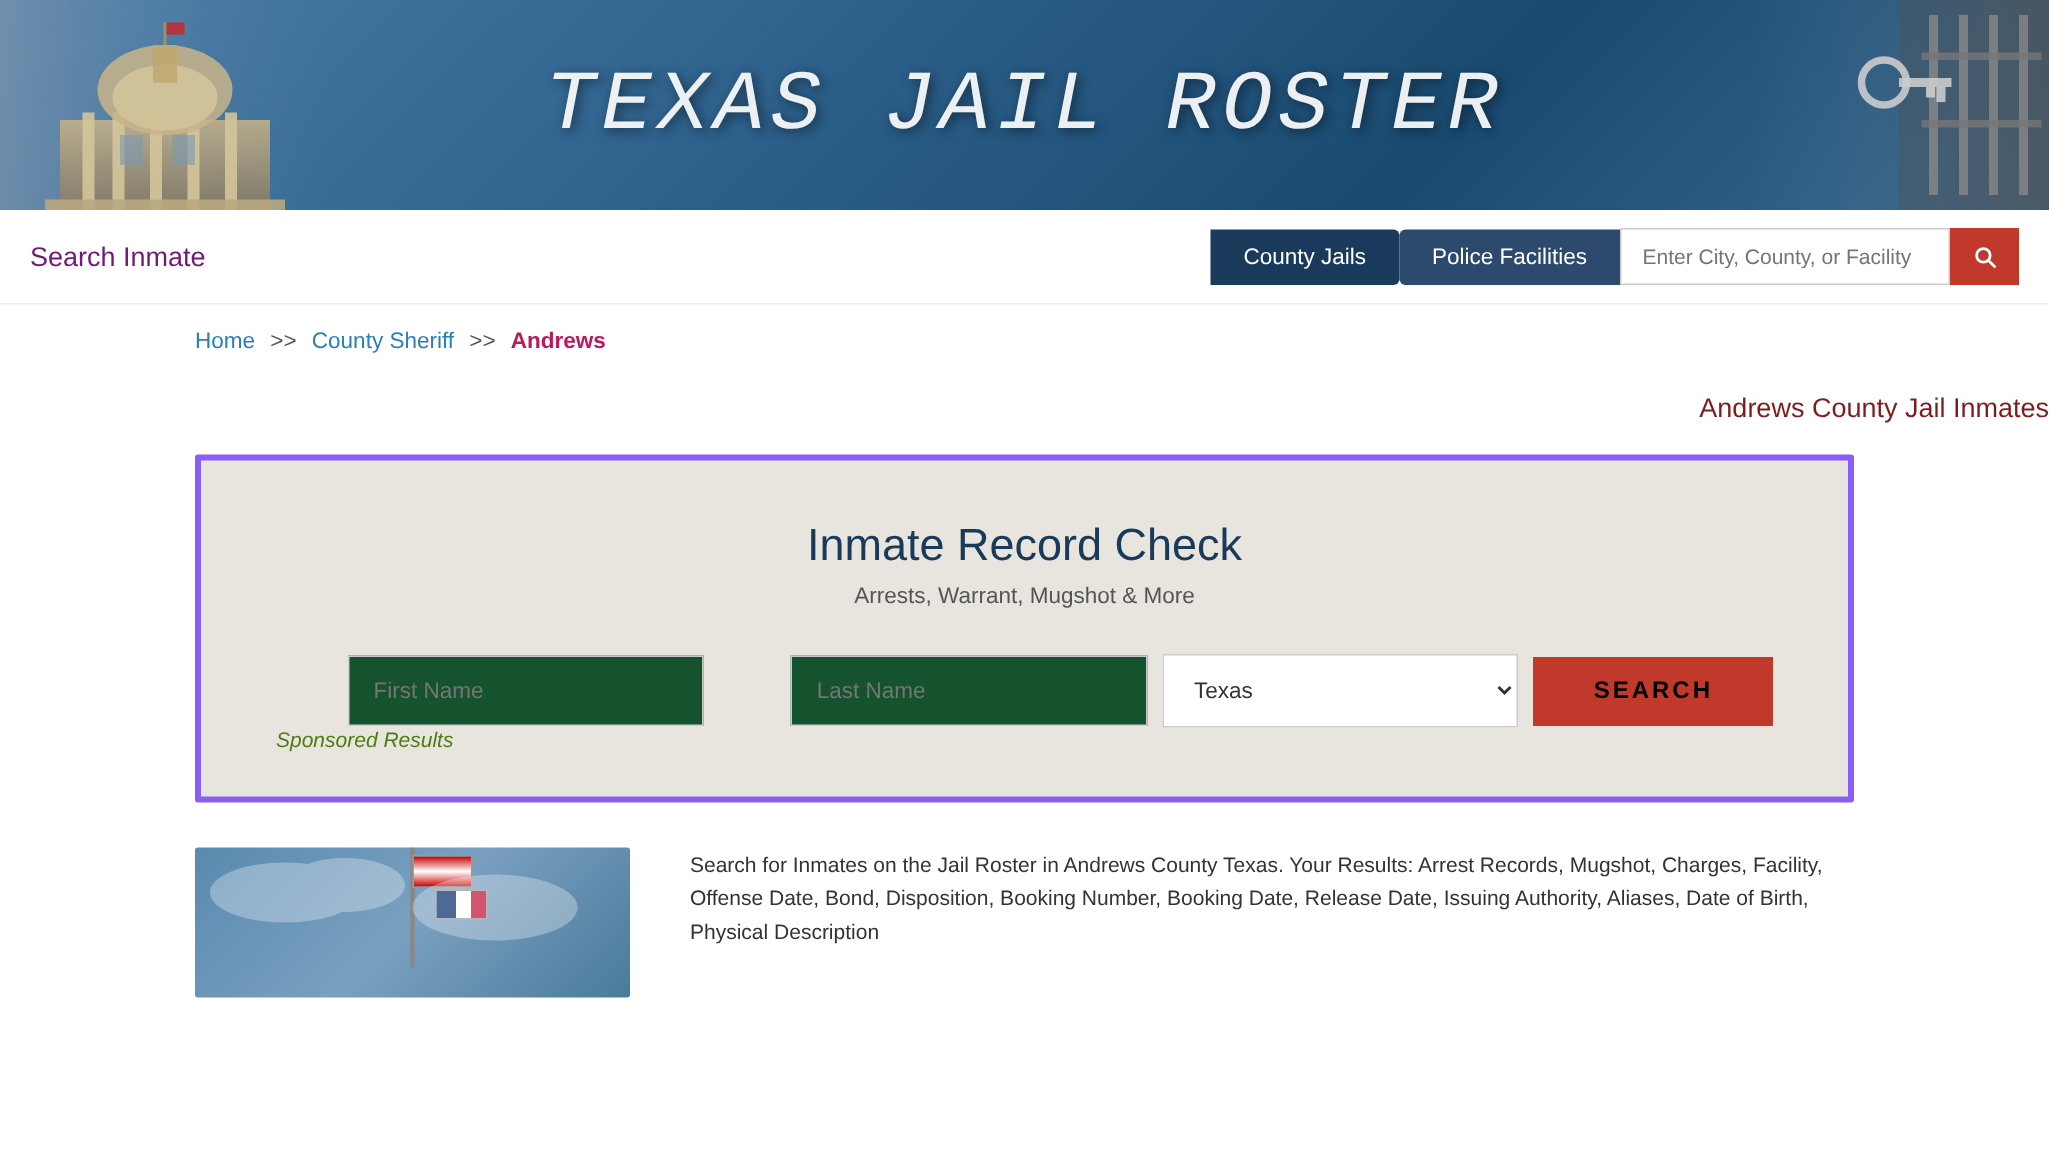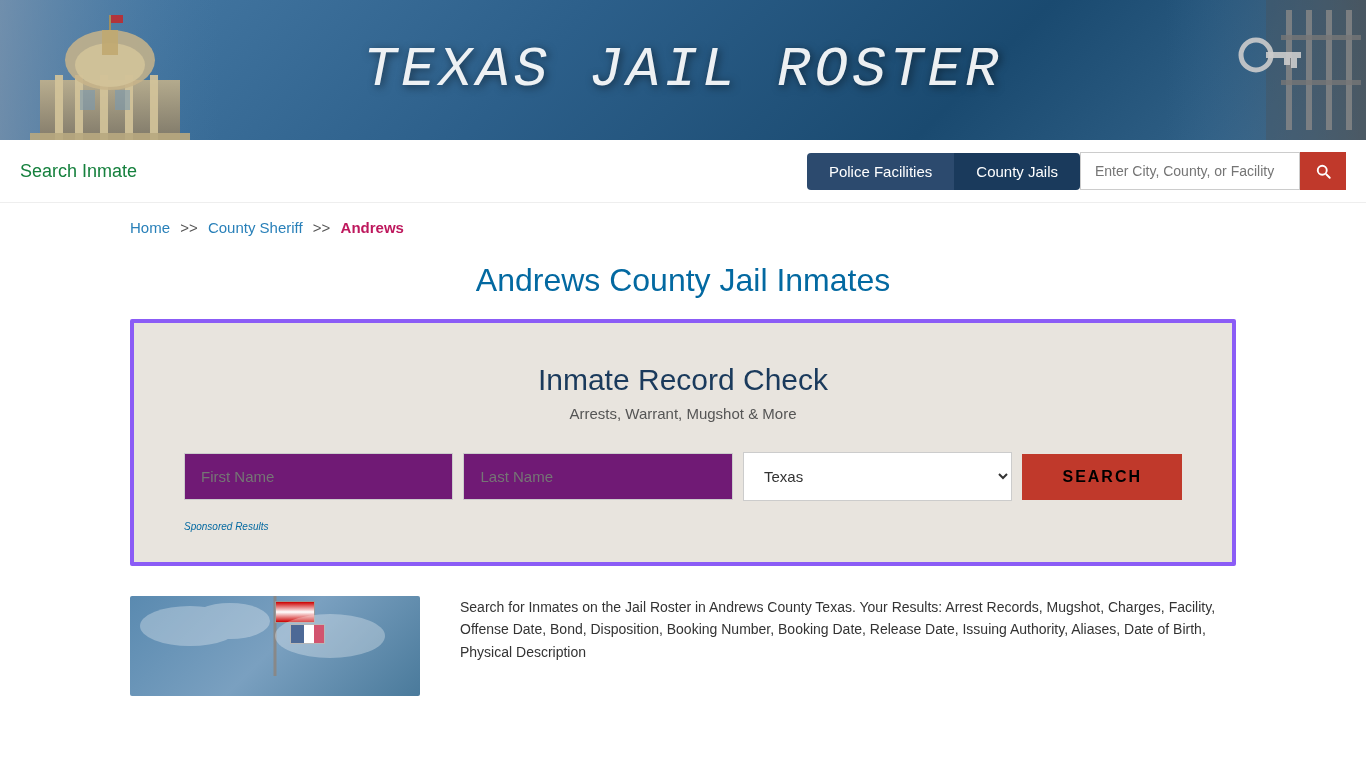--- a/index.html
+++ b/index.html
@@ -33,21 +33,21 @@
     
     .nav-bar {
       display: flex;
       align-items: center;
       padding: 12px 20px;
       background: #fff;
       border-bottom: 1px solid #eee;
     }
     .nav-bar .search-label {
       font-size: 18px;
-      color: #15803d;
+      color: #701a75;
       font-family: Arial, sans-serif;
       flex: 1;
     }
     .nav-tabs {
       display: flex;
       align-items: center;
       gap: 0;
     }
     .nav-tab {
       padding: 10px 22px;
@@ -103,25 +103,25 @@
       color: #555;
       margin: 0 6px;
     }
     .breadcrumb .current {
       font-weight: bold;
       color: #be185d;
     }
 
     
     .page-title {
-      text-align: center;
-      font-size: 32px;
+      text-align: right;
+      font-size: 18px;
       font-family: Arial, sans-serif;
       font-weight: normal;
-      color: #0369a1;
+      color: #7f1d1d;
       padding: 10px 0 20px;
     }
 
     
     .record-check-box {
       background: #e8e4de;
       border: 4px solid #8b5cf6;
       margin: 0 130px;
       padding: 40px 50px 30px;
       border-radius: 2px;
@@ -143,24 +143,25 @@
     .record-check-form {
       display: flex;
       gap: 10px;
       align-items: center;
     }
     .record-check-form input[type="text"] {
       flex: 1;
       padding: 14px 16px;
       font-size: 15px;
       border: 1px solid #ccc;
-      background: #701a75;
+      background: #14532d;
       font-family: Arial, sans-serif;
       color: #999;
       outline: none;
+      margin-left: 48px;
     }
     .record-check-form select {
       flex: 1;
       padding: 14px 16px;
       font-size: 15px;
       border: 1px solid #ccc;
       background: #fff;
       font-family: Arial, sans-serif;
       color: #333;
       outline: none;
@@ -172,23 +173,22 @@
       border: none;
       padding: 14px 40px;
       font-size: 16px;
       font-family: Arial, sans-serif;
       font-weight: bold;
       letter-spacing: 2px;
       cursor: pointer;
       text-transform: uppercase;
     }
     .sponsored-label {
-      margin-top: 20px;
-      font-size: 10px;
-      color: #0369a1;
+      font-size: 14px;
+      color: #4d7c0f;
       font-family: Arial, sans-serif;
       font-style: italic;
     }
 
     
     .bottom-section {
       display: flex;
       gap: 40px;
       margin: 30px 130px 0;
       padding-bottom: 20px;
@@ -314,22 +314,22 @@
   </svg>
 
   <div class="title-text">
     <span>Texas Jail Roster</span>
   </div>
 </div>
 
 <div class="nav-bar">
   <span class="search-label">Search Inmate</span>
   <div class="nav-tabs">
+    <button class="nav-tab county">County Jails</button>
     <button class="nav-tab police">Police Facilities</button>
-    <button class="nav-tab county">County Jails</button>
     <input class="nav-search-input" type="text" placeholder="Enter City, County, or Facility" style="">
     <button class="nav-search-btn">
       <svg viewBox="0 0 24 24" xmlns="http://www.w3.org/2000/svg">
         <path d="M21 21l-4.35-4.35M17 11A6 6 0 1 1 5 11a6 6 0 0 1 12 0z" stroke="white" stroke-width="2.5" fill="none" stroke-linecap="round"></path>
       </svg>
     </button>
   </div>
 </div>
 
 <div class="breadcrumb">

